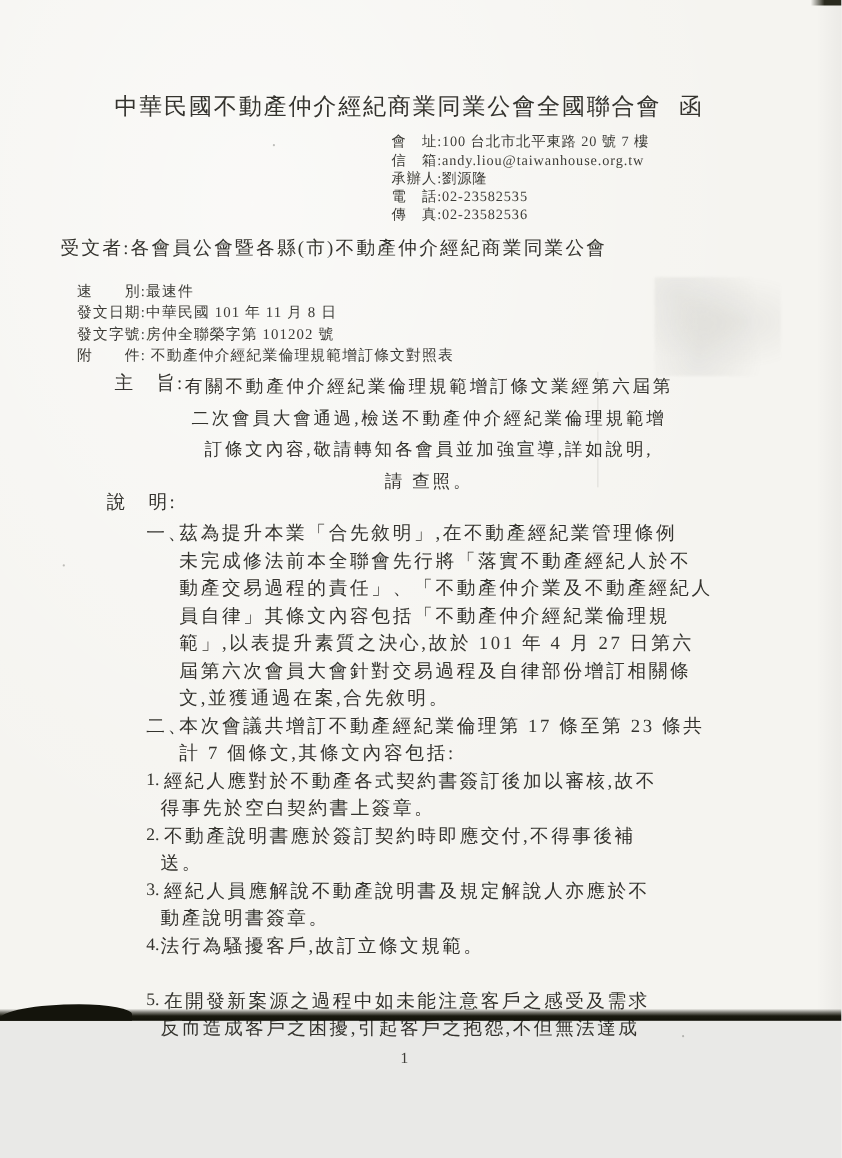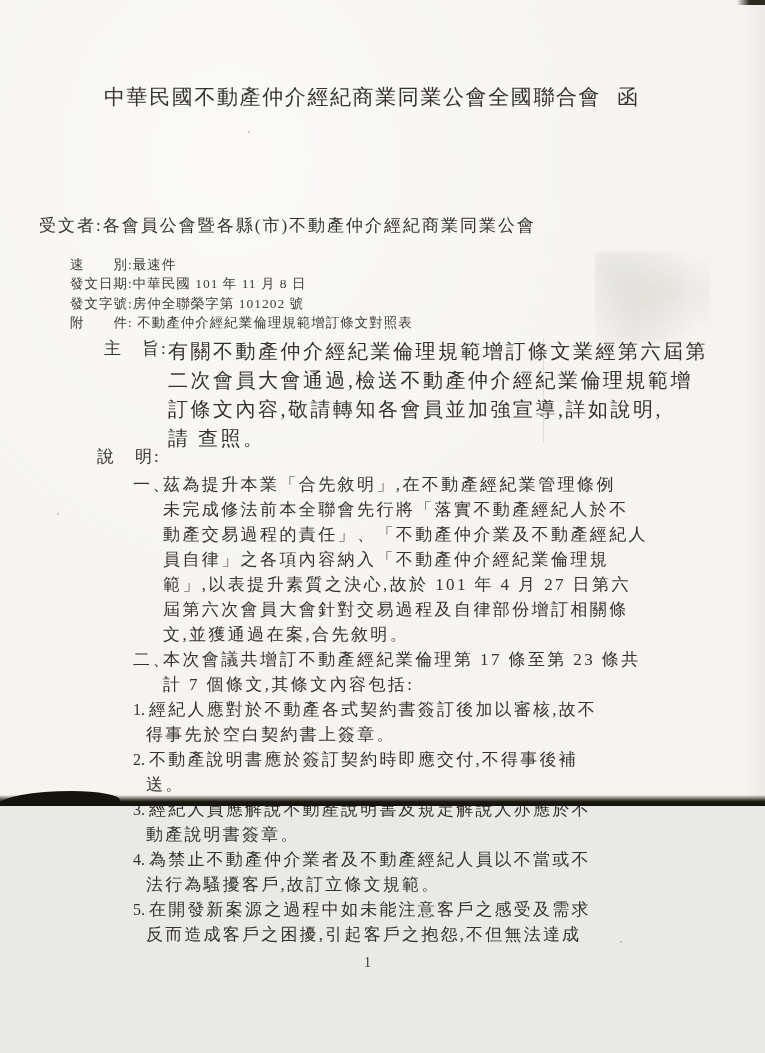--- a/index.html
+++ b/index.html
@@ -2,49 +2,49 @@
 <html><head>
 <meta charset="utf-8">
 <style>
   html,body{margin:0;padding:0;}
   body{
     width:765px;height:1053px;overflow:hidden;
     font-family:"Liberation Serif","DejaVu Serif",serif;
     background:#e9e9e7;
   }
   .page{
-    position:relative;width:765px;height:806px;
+    position:relative;width:765px;height:928px;
     background:#f5f4f0;
     background-image:
       radial-gradient(ellipse at 30% 20%, rgba(255,255,255,.5), rgba(255,255,255,0) 60%),
       linear-gradient(to right, rgba(0,0,0,0) 97%, rgba(0,0,0,.04) 100%);
     color:#3b3a35;
     font-family:Liberation Serif, serif;
   }
   .abs{position:absolute;}
   .doc-title{
     left:104px;top:83px;
     font-size:21px;letter-spacing:1.6px;white-space:nowrap;
     color:#34332e;font-weight:500;
   }
   .doc-title .doc-type{margin-left:16px;}
   .contact{
     left:356px;top:121px;font-size:13px;line-height:16.6px;
     letter-spacing:.8px;white-space:nowrap;color:#3d3c37;
   }
   .recipient{
-    left:39px;top:214px;font-size:17px;letter-spacing:2px;
+    left:55px;top:214px;font-size:17px;letter-spacing:2px;
     white-space:nowrap;color:#34332e;
   }
   .meta{
     left:70px;top:255px;font-size:13.5px;line-height:19.4px;
     letter-spacing:1px;white-space:nowrap;color:#3d3c37;
   }
   .subject-label{left:104px;top:337px;font-size:17px;letter-spacing:2px;color:#34332e;}
-  .subject-lines{left:168px;top:337px;font-size:20px;line-height:29px;letter-spacing:2.5px;white-space:nowrap;color:#34332e;}
+  .subject-lines{left:168px;top:337px;font-size:16px;line-height:29px;letter-spacing:2.5px;white-space:nowrap;color:#34332e;text-align:center;}
   .explain-label{left:97px;top:445px;font-size:17px;letter-spacing:2px;color:#34332e;}
   .item{font-size:17px;line-height:25px;letter-spacing:2.4px;white-space:nowrap;color:#34332e;}
   .item .num{position:absolute;left:0;top:0;}
   .item .l{padding-left:30px;}
   .item-one{left:133px;top:472px;}
   .item-two{left:133px;top:647px;}
   .nlist{left:133px;top:697px;font-size:17px;line-height:25px;letter-spacing:2.2px;white-space:nowrap;color:#34332e;}
   .nitem{position:relative;height:50px;}
   .nitem .nnum{position:absolute;left:0;top:0;font-size:16px;letter-spacing:0;}
   .nitem .t0{padding-left:16px;}
@@ -79,20 +79,27 @@
 </style>
 </head>
 <body>
 
 <div class="page">
 
   <div class="abs doc-title">
     <span>中華民國不動產仲介經紀商業同業公會全國聯合會</span><span class="doc-type">函</span>
   </div>
 
+  <div class="abs contact">
+    <div>會　址:100 台北市北平東路 20 號 7 樓</div>
+    <div>信　箱:andy.liou@taiwanhouse.org.tw</div>
+    <div>承辦人:劉源隆</div>
+    <div>電　話:02-23582535</div>
+    <div>傳　真:02-23582536</div>
+  </div>
 
   <div class="abs recipient">受文者:各會員公會暨各縣(市)不動產仲介經紀商業同業公會</div>
 
   <div class="abs meta">
     <div>速　　別:最速件</div>
     <div>發文日期:中華民國 101 年 11 月 8 日</div>
     <div>發文字號:房仲全聯榮字第 101202 號</div>
     <div>附　　件: 不動產仲介經紀業倫理規範增訂條文對照表</div>
   </div>
 
@@ -104,21 +111,21 @@
     <div>請 查照。</div>
   </div>
 
   <div class="abs explain-label">說　明:</div>
 
   <div class="abs item item-one">
     <span class="num">一、</span>
     <div class="l">茲為提升本業「合先敘明」,在不動產經紀業管理條例</div>
     <div class="l">未完成修法前本全聯會先行將「落實不動產經紀人於不</div>
     <div class="l">動產交易過程的責任」、「不動產仲介業及不動產經紀人</div>
-    <div class="l">員自律」之各項內容納入「不動產仲介經紀業倫理規</div>
+    <div class="l">員自律」其條文內容包括「不動產仲介經紀業倫理規</div>
     <div class="l">範」,以表提升素質之決心,故於 101 年 4 月 27 日第六</div>
     <div class="l">屆第六次會員大會針對交易過程及自律部份增訂相關條</div>
     <div class="l">文,並獲通過在案,合先敘明。</div>
   </div>
 
   <div class="abs item item-two">
     <span class="num">二、</span>
     <div class="l">本次會議共增訂不動產經紀業倫理第 17 條至第 23 條共</div>
     <div class="l">計 7 個條文,其條文內容包括:</div>
   </div>
@@ -134,21 +141,20 @@
       <div class="t0">不動產說明書應於簽訂契約時即應交付,不得事後補</div>
       <div class="t1">送。</div>
     </div>
     <div class="nitem">
       <span class="nnum">3.</span>
       <div class="t0">經紀人員應解說不動產說明書及規定解說人亦應於不</div>
       <div class="t1">動產說明書簽章。</div>
     </div>
     <div class="nitem">
       <span class="nnum">4.</span>
-      <div class="t0">為禁止不動產仲介業者及不動產經紀人員以不當或不</div>
       <div class="t1">法行為騷擾客戶,故訂立條文規範。</div>
     </div>
     <div class="nitem">
       <span class="nnum">5.</span>
       <div class="t0">在開發新案源之過程中如未能注意客戶之感受及需求</div>
       <div class="t1">反而造成客戶之困擾,引起客戶之抱怨,不但無法達成</div>
     </div>
   </div>
 
   <div class="abs page-num">1</div>

